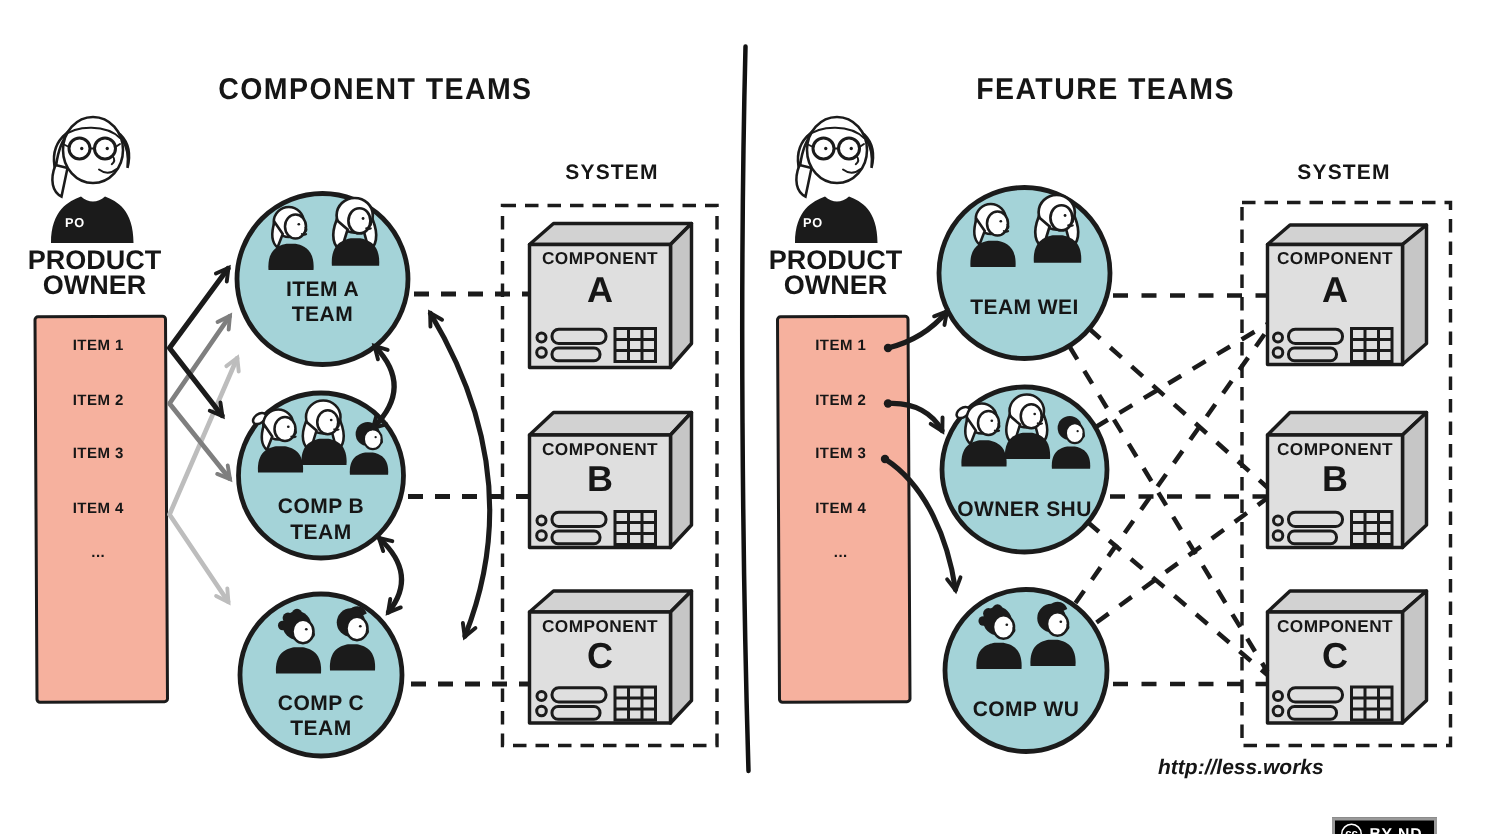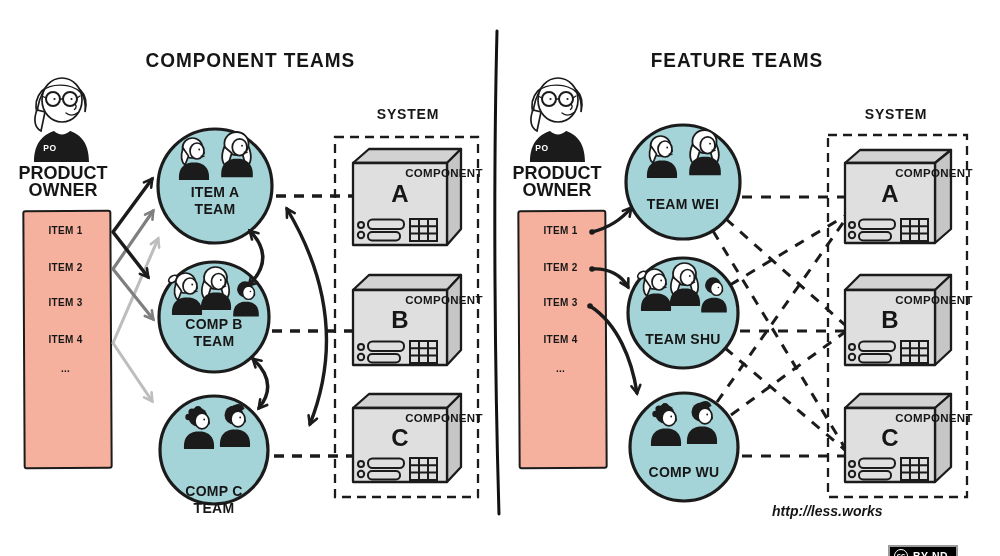--- a/index.html
+++ b/index.html
@@ -17,21 +17,21 @@
   .lbl{position:absolute;z-index:2;font-weight:700;white-space:nowrap;}
   .ctr{text-align:center;}
   .panel-title{font-size:20px;letter-spacing:1px;font-weight:800;transform:scaleX(.95);}
   .po-label{font-size:18px;line-height:17px;}
   .po-badge{font-size:8.5px;color:#fff;letter-spacing:.5px;}
   .backlog-rect{position:absolute;z-index:0;background:var(--backlog);
                 border:2.5px solid var(--ink);border-radius:3px;transform:rotate(-.3deg);}
   .item{font-size:10px;letter-spacing:.3px;}
   .team-label{font-size:14px;line-height:17px;letter-spacing:.3px;}
   .system-label{font-size:14px;letter-spacing:.8px;}
-  .comp-word{font-size:11.5px;letter-spacing:.3px;margin-left:44px;}
+  .comp-word{font-size:11.5px;letter-spacing:.3px;}
   .comp-letter{font-size:24px;font-weight:800;line-height:30px;}
   .footer-url{font-size:14px;}
   .cc-badge{position:absolute;z-index:2;display:flex;align-items:center;gap:5px;
             background:#000;border:2.5px solid #9a9a9a;box-shadow:inset 0 0 0 1px #000;
             height:15px;padding:1px 8px 1px 4px;}
   .cc-circle{display:inline-block;width:12px;height:12px;border:1.3px solid #fff;border-radius:50%;
              color:#fff;font-size:7.5px;font-weight:700;line-height:12px;text-align:center;}
   .cc-label{color:#fff;font-size:10.5px;font-weight:700;letter-spacing:.5px;}
   
   .team-c{fill:var(--team-circle);stroke:var(--ink);stroke-width:3.2;}
@@ -297,31 +297,31 @@
   <div class="lbl ctr item" style="left:518px;top:225px;width:85px;">ITEM 1</div>
   <div class="lbl ctr item" style="left:518px;top:262px;width:85px;">ITEM 2</div>
   <div class="lbl ctr item" style="left:518px;top:297px;width:85px;">ITEM 3</div>
   <div class="lbl ctr item" style="left:518px;top:334px;width:85px;">ITEM 4</div>
   <div class="lbl ctr item" style="left:518px;top:363px;width:85px;">...</div>
 
   <div class="lbl ctr team-label" style="left:165px;top:184px;width:100px;">
     <div>ITEM A</div>
     <div>TEAM</div>
   </div>
-  <div class="lbl ctr team-label" style="left:164px;top:316px;width:100px;text-align:center;">
+  <div class="lbl ctr team-label" style="left:164px;top:329px;width:100px;text-align:center;">
     <div>COMP B</div>
     <div>TEAM</div>
   </div>
-  <div class="lbl ctr team-label" style="left:164px;top:483px;width:100px;">
+  <div class="lbl ctr team-label" style="left:164px;top:460px;width:100px;">
     <div>COMP C</div>
     <div>TEAM</div>
   </div>
 
   <div class="lbl ctr team-label" style="left:633px;top:196px;width:100px;">TEAM WEI</div>
-  <div class="lbl ctr team-label" style="left:633px;top:331px;width:100px;">TEAM SHU</div>
+  <div class="lbl ctr team-label" style="left:633px;top:331px;width:100px;">OWNER SHU</div>
   <div class="lbl ctr team-label" style="left:634px;top:464px;width:100px;">COMP WU</div>
 
   <div class="lbl ctr system-label" style="left:358px;top:106px;width:100px;">SYSTEM</div>
   <div class="lbl ctr system-label" style="left:846px;top:106px;width:100px;">SYSTEM</div>
 
   <div class="lbl ctr comp-word" style="left:353px;top:167px;width:94px;">COMPONENT</div>
   <div class="lbl ctr comp-letter" style="left:353px;top:179px;width:94px;">A</div>
   <div class="lbl ctr comp-word" style="left:353px;top:294px;width:94px;">COMPONENT</div>
   <div class="lbl ctr comp-letter" style="left:353px;top:305px;width:94px;">B</div>
   <div class="lbl ctr comp-word" style="left:353px;top:412px;width:94px;">COMPONENT</div>

